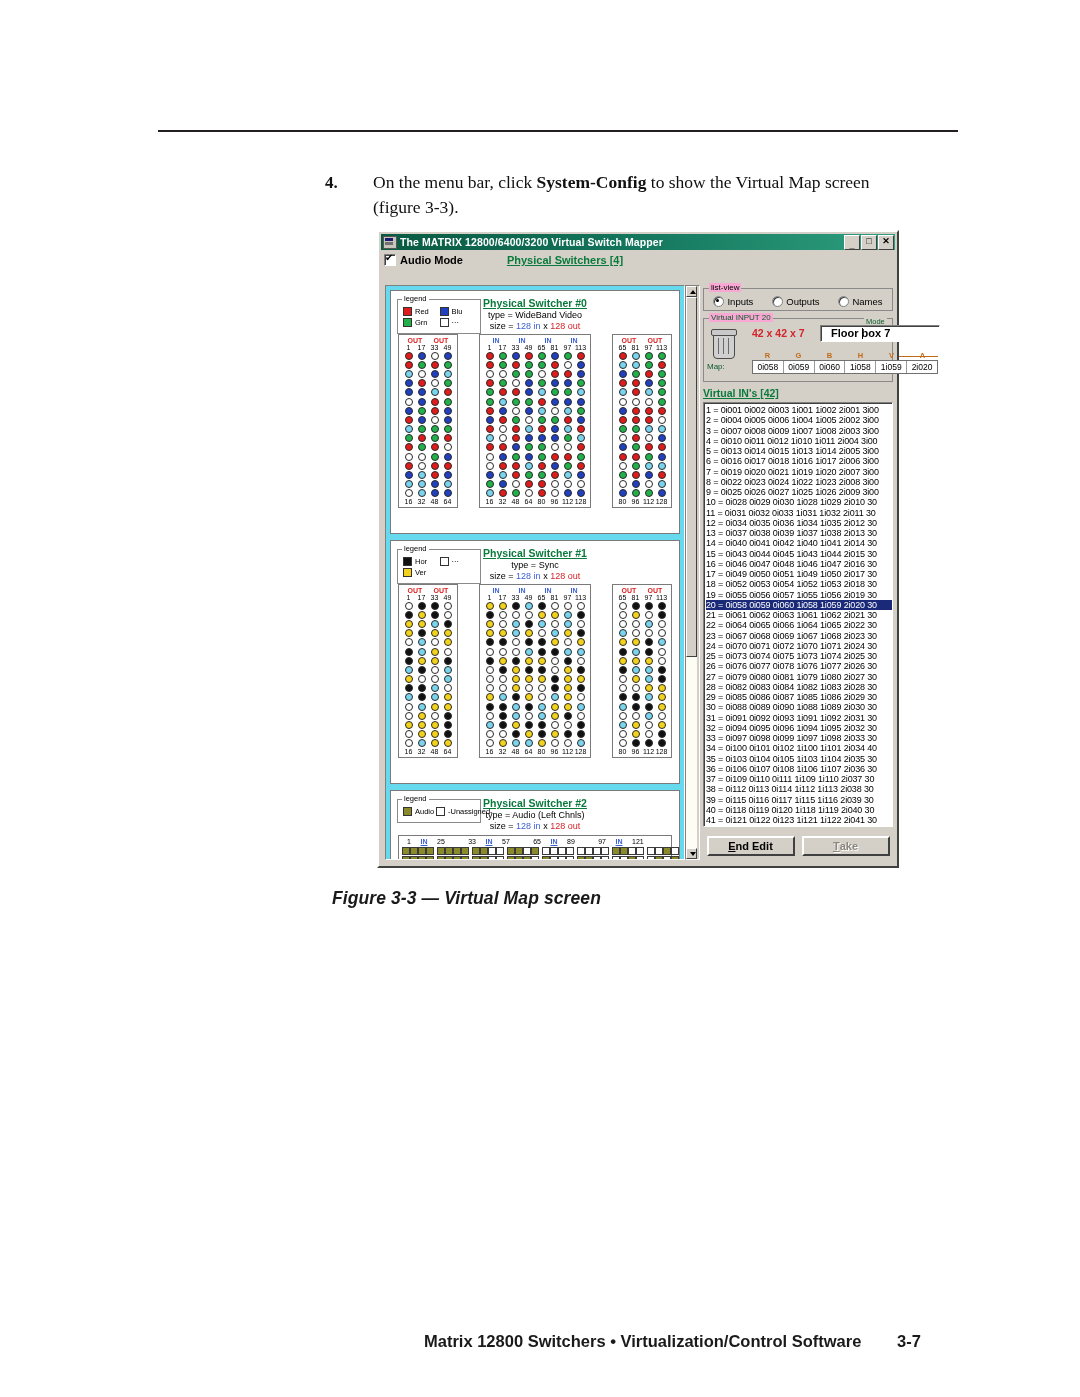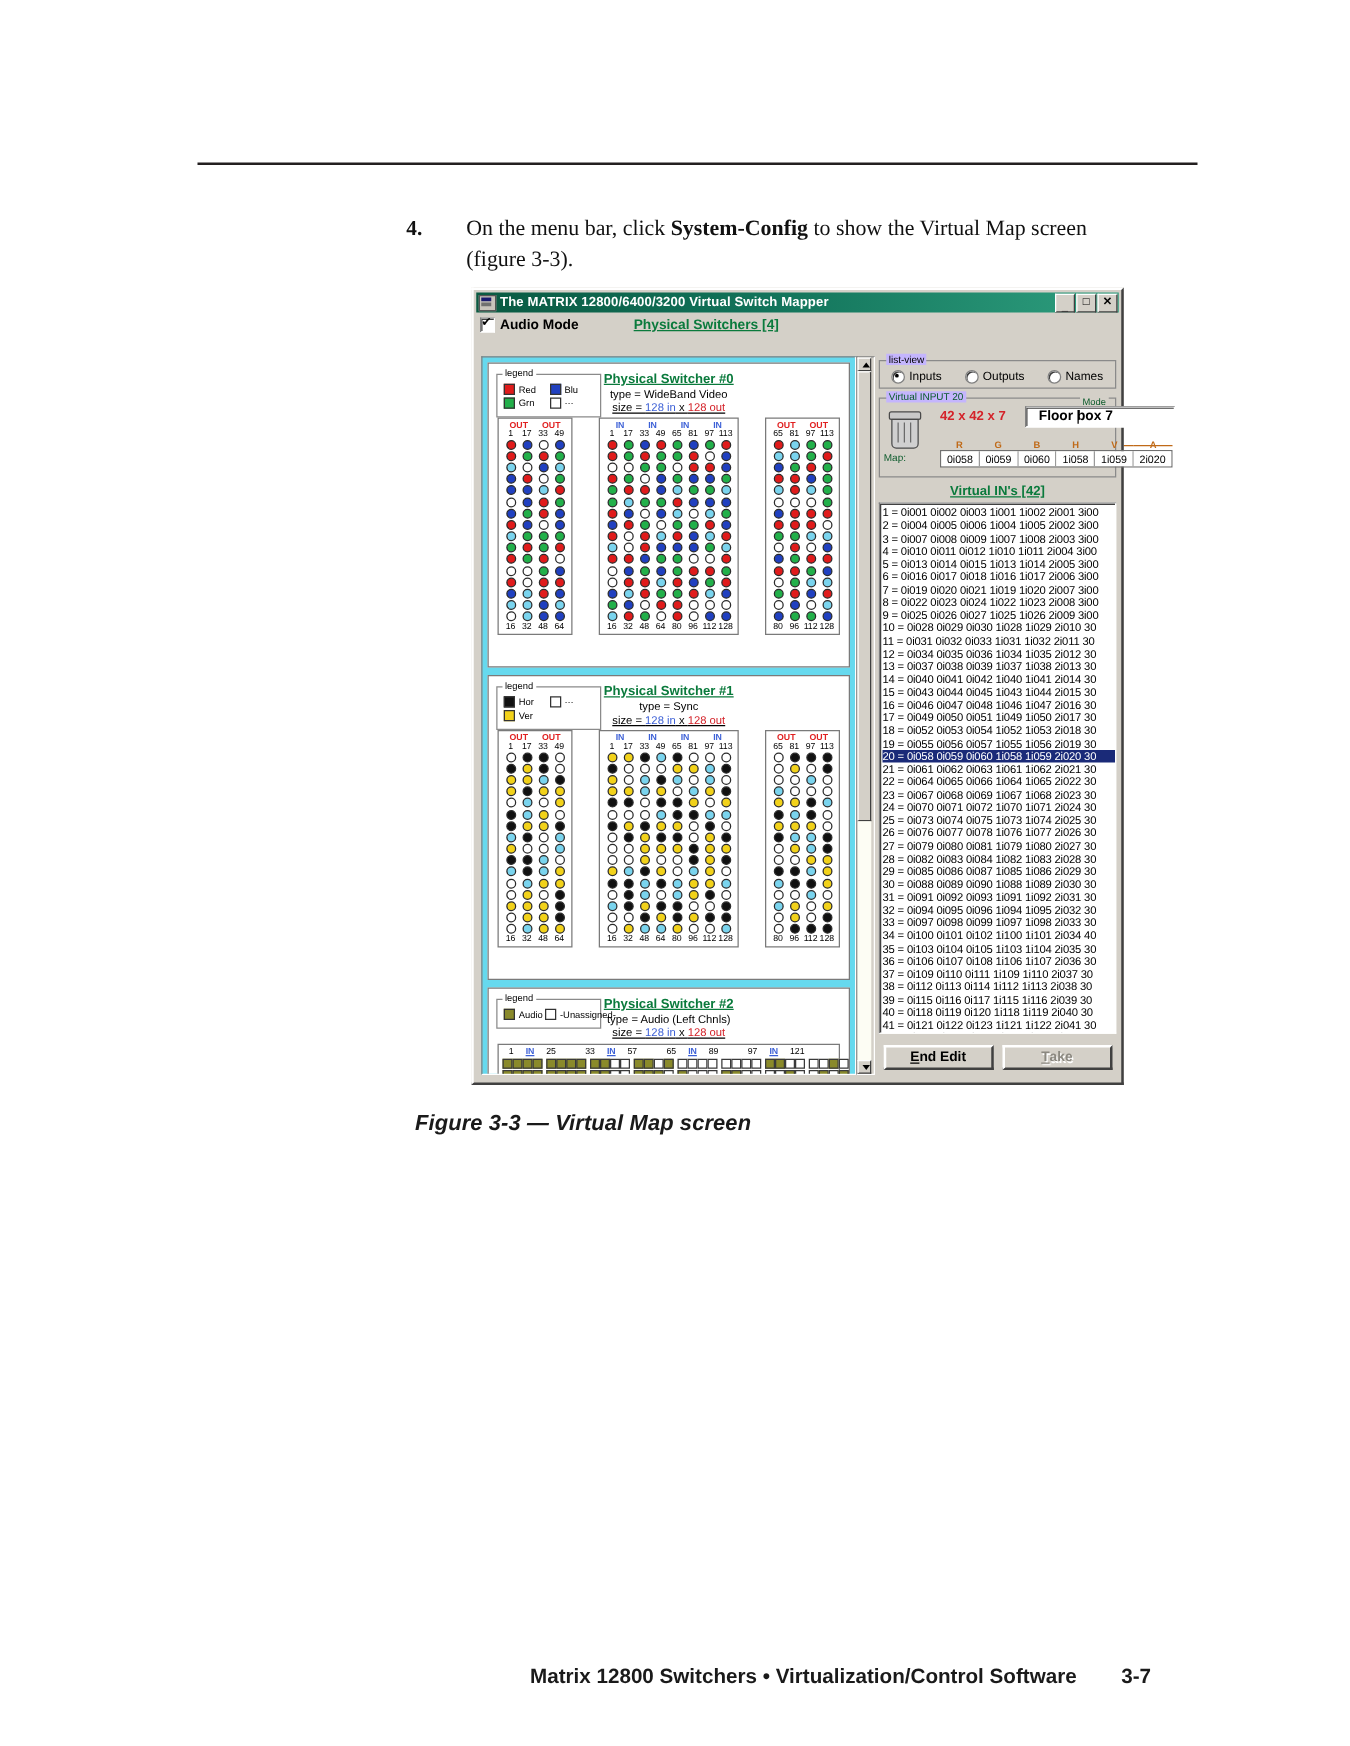--- a/index.html
+++ b/index.html
@@ -84,42 +84,42 @@
           padding:7px 4px 4px 5px;box-sizing:border-box;}
   .legend-cap{position:absolute;left:4px;top:-6px;background:#fff;font-size:7.5px;padding:0 2px;color:#000;}
   .lgrow{display:flex;align-items:center;margin-bottom:2px;}
   .lgitem{display:flex;align-items:center;width:40px;}
   .sw{width:7px;height:7px;border:1px solid #333;margin-right:3px;flex:none;}
   .lgtxt{font-size:7.5px;color:#000;white-space:nowrap;}
 
   .sw-title{text-align:center;font-size:10.5px;font-weight:bold;color:#0a7a3c;
             text-decoration:underline;padding-top:6px;}
   .sw-type{text-align:center;font-size:9px;color:#000;margin-top:1px;}
-  .sw-size{text-align:center;font-size:9px;color:#000;margin-top:1px;text-decoration:underline;}
+  .sw-size{text-align:center;font-size:9px;color:#000;margin-top:1px;}
   .blue{color:#3b5fd6;} .red{color:#d4232a;}
 
   .grids{display:flex;justify-content:space-between;padding:3px 7px 5px 7px;}
   .gridbox{border:1px solid #7a7a7a;padding:2px 3px 2px 3px;background:#fff;}
   .ghead{display:flex;justify-content:center;}
   .gh{font-size:7px;font-weight:bold;text-align:center;}
   .gh.out{color:#e02020;} .gh.in{color:#3b5fd6;}
   .gnums{display:flex;}
   .gn{font-size:7px;color:#000;text-align:center;}
   .gdots{display:flex;}
   .gcol{display:flex;flex-direction:column;align-items:center;}
   .dot{width:6px;height:6px;border-radius:50%;border:1px solid #2a2a2a;margin:0.6px 0;}
 
   
   .sq{width:6px;height:6px;border:1px solid #3a3a3a;margin:0.7px 0;}
 
   
   .rightpane{position:absolute;left:320px;top:0;right:0;bottom:0;}
 
   .grpbox{border:1px solid #8a8a8a;position:relative;background:#d4d0c8;}
-  .grpcap{position:absolute;left:5px;top:-6px;background:#c4b5fd;font-size:8px;padding:0 2px;color:#0a5a2a;}
+  .grpcap{position:absolute;left:5px;top:-6px;background:#f9a8d4;font-size:8px;padding:0 2px;color:#0a5a2a;}
   .grpcap.k{color:#000;}
 
   .listview{height:21px;margin-top:3px;}
   .radios{display:flex;align-items:center;justify-content:space-around;height:100%;padding-top:4px;box-sizing:border-box;}
   .radio{display:flex;align-items:center;}
   .rad{width:9px;height:9px;border-radius:50%;background:#fff;border:1px solid #808080;
        box-shadow:inset 1px 1px 0 #404040;margin-right:3px;position:relative;flex:none;}
   .rad.on:after{content:"";position:absolute;left:2px;top:2px;width:3px;height:3px;border-radius:50%;background:#000;}
   .radtxt{font-size:9.5px;color:#000;}
 
@@ -141,21 +141,21 @@
 
   .maprow{position:absolute;left:48px;top:32px;width:186px;}
   .maphdr{display:flex;}
   .maphdr div{flex:1;text-align:center;font-size:7.5px;font-weight:bold;color:#c06a18;position:relative;}
   .maphdr div:after{content:"";position:absolute;left:0;right:0;top:5px;height:1px;background:#c06a18;z-index:-1;}
   .mapcells{display:flex;border:1px solid #707070;}
   .mapcell{flex:1;background:#fff;border-right:1px solid #9a9a9a;text-align:center;
        font-size:8.5px;line-height:12px;color:#000;font-family:"Liberation Sans",sans-serif;}
   .mapcell:last-child{border-right:none;}
 
-  .vin-title{text-align:center;font-size:10.5px;font-weight:bold;color:#0a7a3c;
+  .vin-title{font-size:10.5px;font-weight:bold;color:#0a7a3c;
        text-decoration:underline;margin-top:5px;}
 
   .listbox{margin-top:3px;height:425px;background:#fff;
        border:1px solid;border-color:#808080 #fff #fff #808080;box-shadow:inset 1px 1px 0 #404040;
        overflow:hidden;padding:2px 0 0 2px;box-sizing:border-box;}
   .lrow{font-size:9px;line-height:10.25px;color:#000;white-space:nowrap;
         font-family:"Liberation Sans",sans-serif;letter-spacing:-0.15px;}
   .lrow.sel{background:#1a2a78;color:#fff;}
 
   .btnrow{display:flex;justify-content:space-around;margin-top:9px;}

